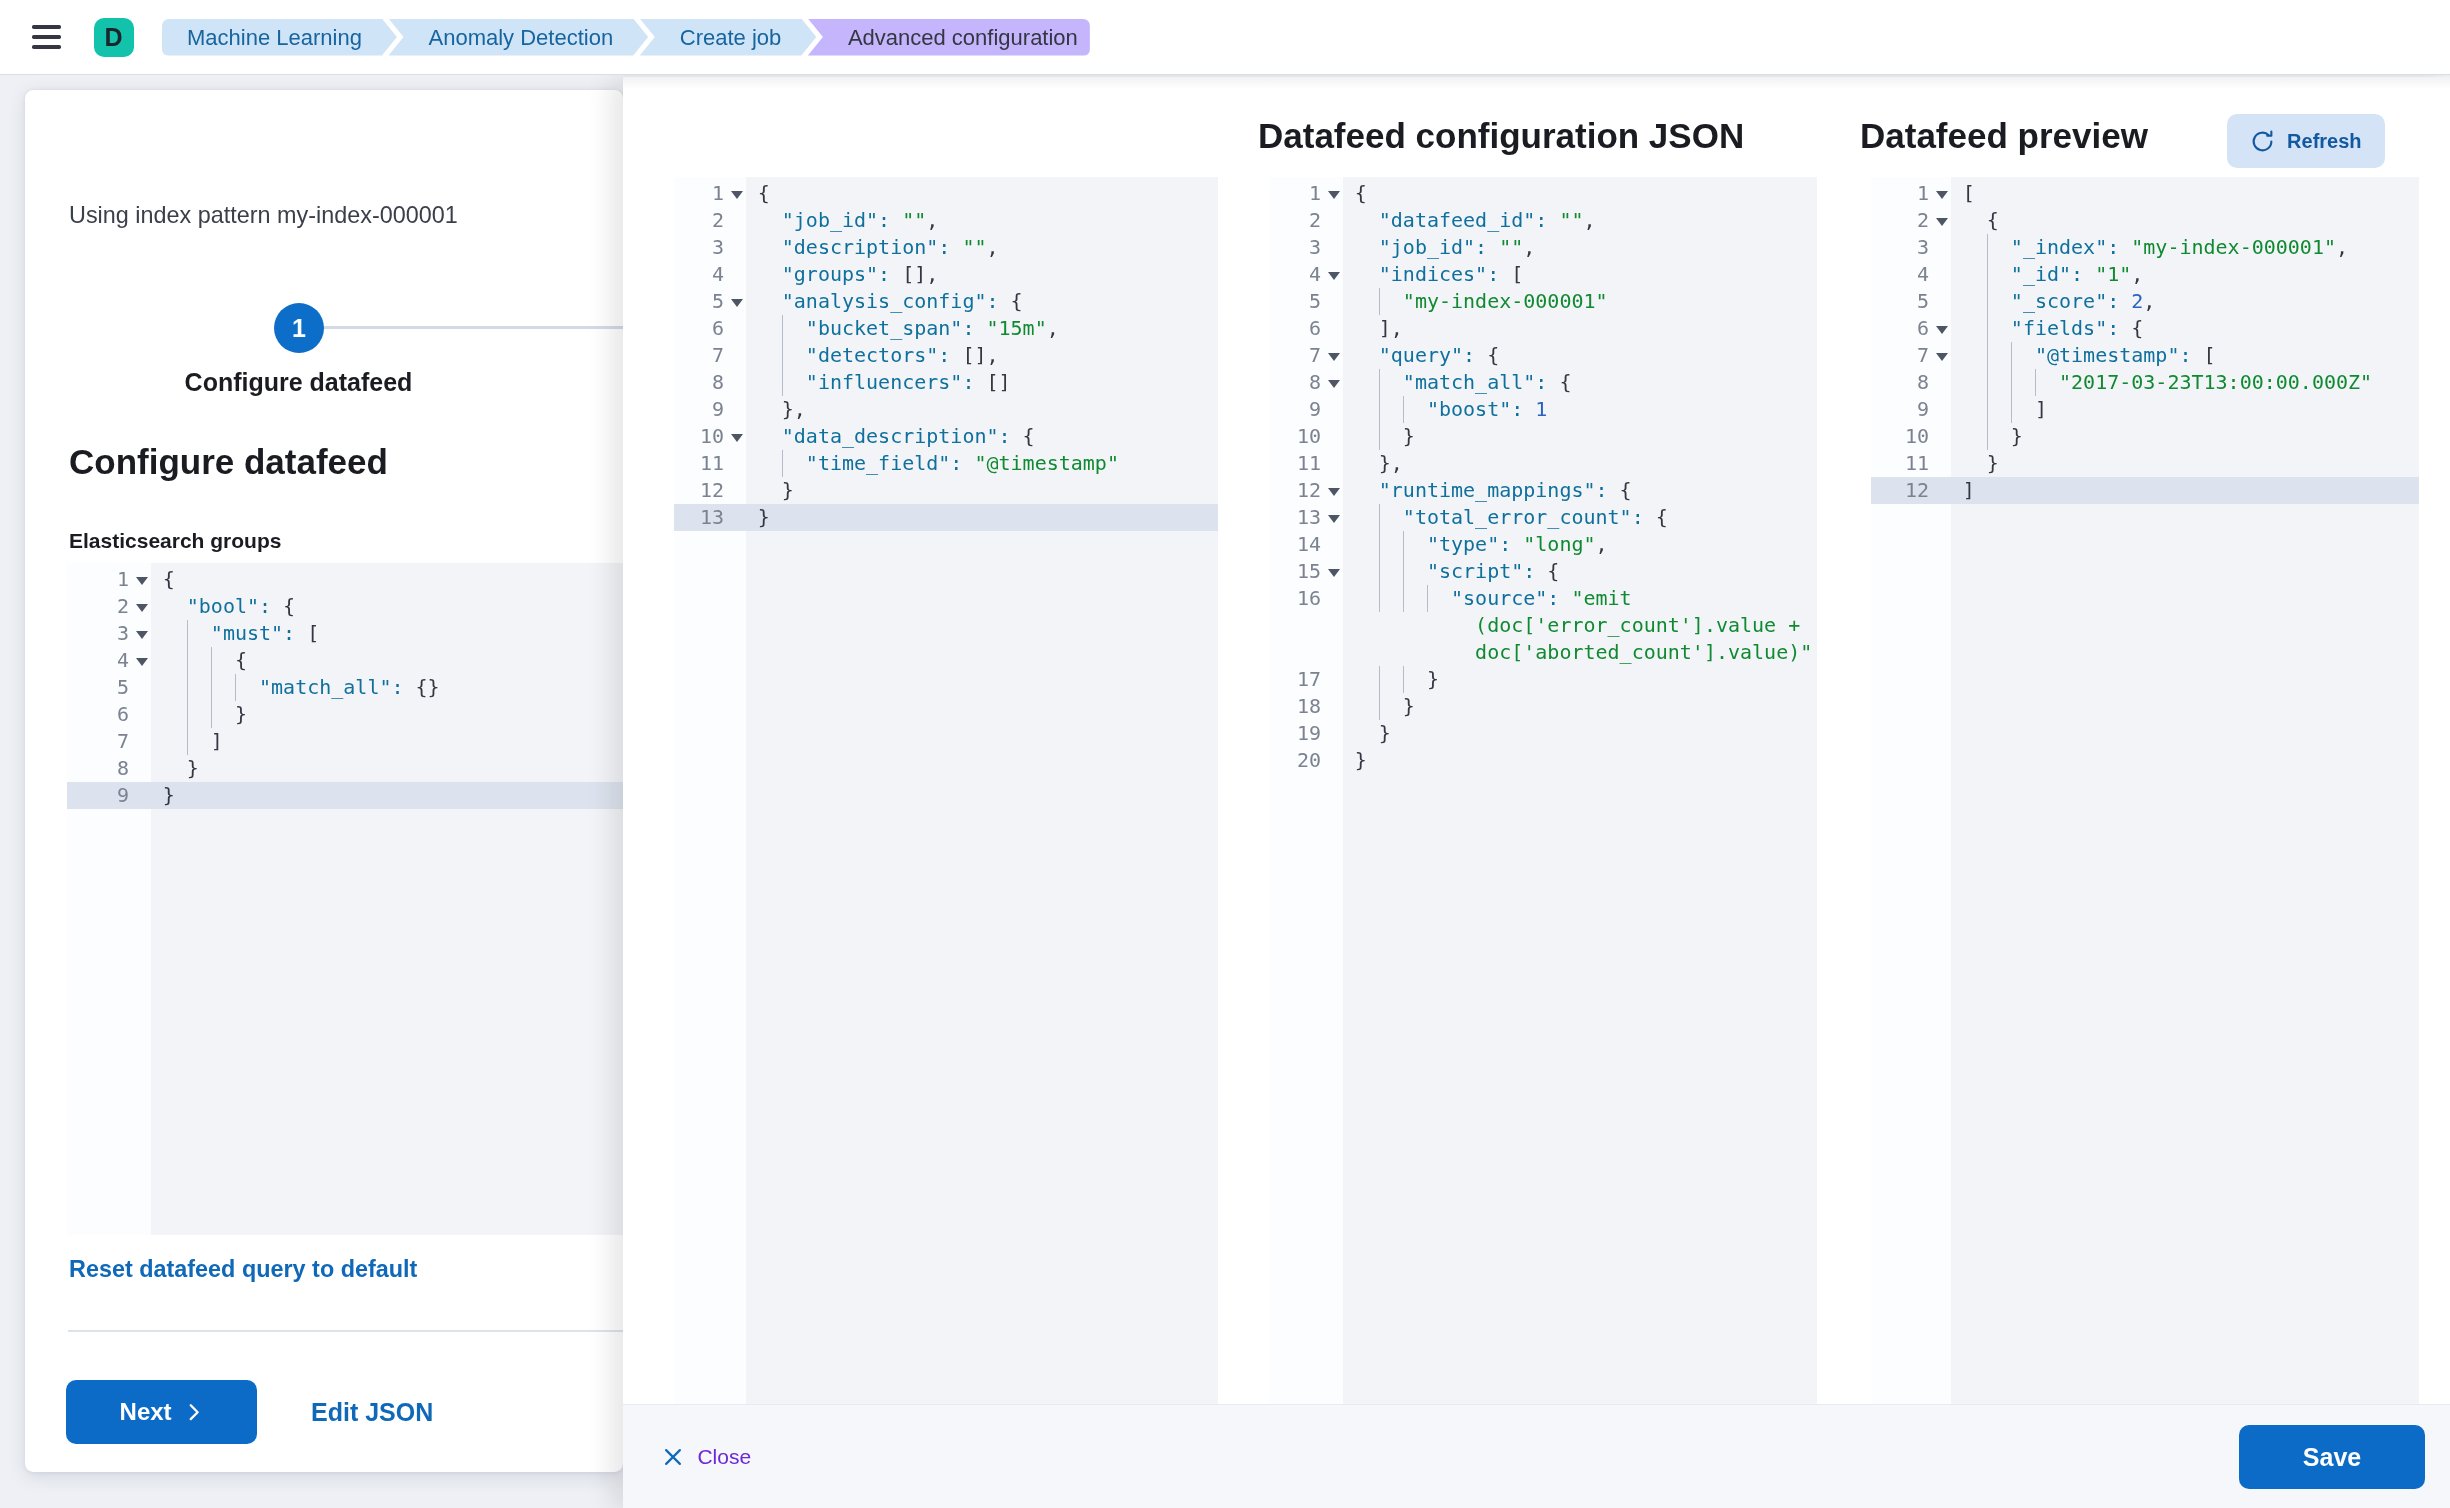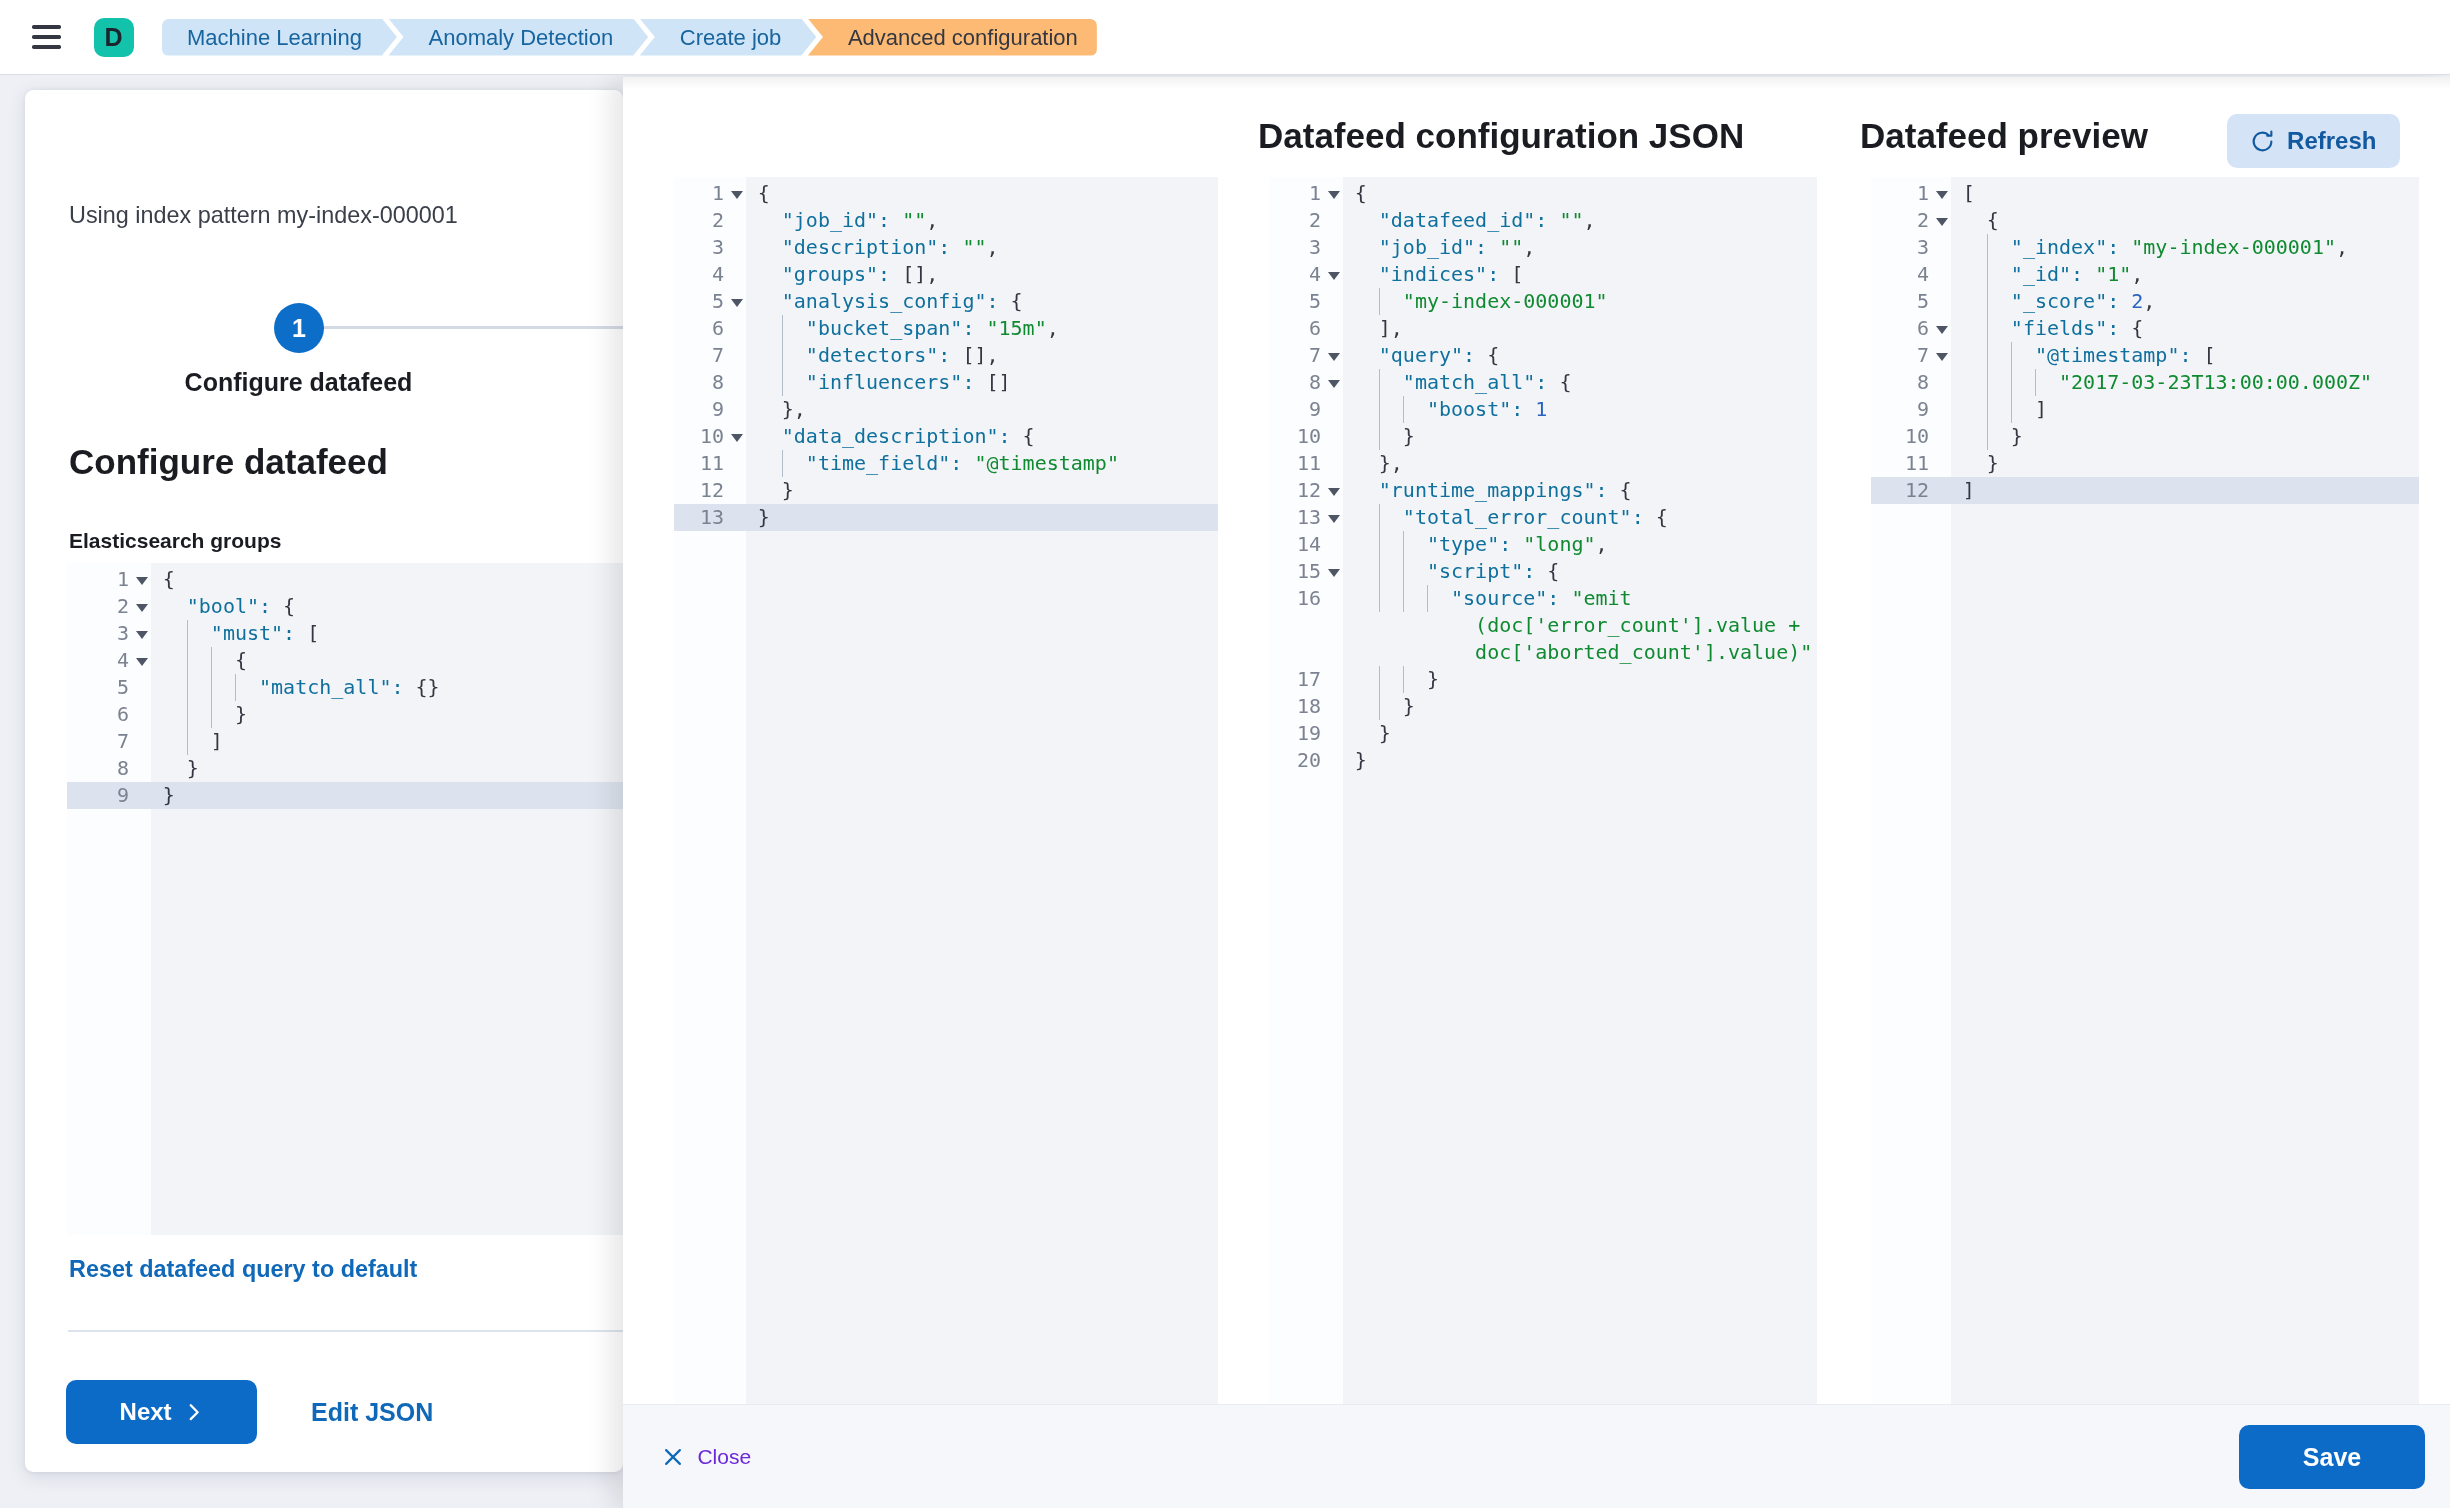--- a/index.html
+++ b/index.html
@@ -19,21 +19,21 @@
   .avatar { margin-left:33px; width:40px; height:39px; border-radius:10px; background:#12c2ab;
     color:#1e242c; font-size:25px; font-weight:700; display:flex; align-items:center; justify-content:center; }
   .crumbs { display:flex; align-items:center; margin-left:28.5px; }
   .crumb { --notch:15px; height:37px; line-height:37px; font-size:22px; font-weight:500;
     background:#cfe4f6; color:#17649f; white-space:nowrap;
     padding:0 35px 0 40px;
     clip-path:polygon(0 0,calc(100% - var(--notch)) 0,100% 50%,calc(100% - var(--notch)) 100%,0 100%,var(--notch) 50%);
     margin-left:-8.4px;text-align:right; }
   .crumb.first { padding-left:25px; margin-left:0; border-radius:6.7px 0 0 6.7px;
     clip-path:polygon(0 0,calc(100% - var(--notch)) 0,100% 50%,calc(100% - var(--notch)) 100%,0 100%); }
-  .crumb.last { background:#fdba74; color:#343741; padding-right:19px; border-radius:0 6.7px 6.7px 0;
+  .crumb.last { background:#c4b5fd; color:#343741; padding-right:12px; border-radius:0 6.7px 6.7px 0;
     clip-path:polygon(0 0,100% 0,100% 100%,0 100%,var(--notch) 50%); }
 
   
   .card { position:absolute; left:25px; top:90px; width:598px; height:1382px; background:#fff;
     border-radius:8.4px; box-shadow:0 4.2px 18.4px rgba(45,55,90,.12), 0 0.8px 4.2px rgba(45,55,90,.08); z-index:10; }
   .card h1 { position:absolute; left:44px; top:47px; font-size:45px; font-weight:700; letter-spacing:-0.4px; }
   .card .subtitle { position:absolute; left:44px; top:112px; font-size:23.4px; color:#3a3f4a; }
   .step-line { position:absolute; left:293px; right:0; top:236px; height:3.3px; background:#d4dae4; }
   .step-circle { position:absolute; left:249px; top:213px; width:50px; height:50px; border-radius:50%;
     background:#0d6ec9; color:#fff; font-size:25px; font-weight:700;
@@ -52,21 +52,21 @@
   .edit-json { position:absolute; left:286px; top:1308px; font-size:25px; }
 
   
   .flyout { position:absolute; left:623px; top:77px; width:1827px; height:1432px; background:#fff;
     box-shadow:-11.7px 0 25px rgba(0,0,0,.10); z-index:20; }
   .flyout::before { content:""; position:absolute; left:0; right:0; top:0; height:11.7px;
     background:linear-gradient(rgba(0,0,0,.055),rgba(0,0,0,0)); pointer-events:none; }
   .panel-title { position:absolute; top:39px; font-size:35px; font-weight:700; white-space:nowrap; }
   .t-job { left:39px; } .t-datafeed { left:635px; } .t-preview { left:1237px; }
   .refresh-btn { position:absolute; left:1604px; top:37px; height:54px; padding:0 23.4px;
-    background:#d4e4f6; color:#1259a0; border:none; border-radius:10px; font-size:24px; font-weight:600;
+    background:#d4e4f6; color:#1259a0; border:none; border-radius:10px; font-size:20px; font-weight:600;
     display:flex; align-items:center; gap:11.7px; cursor:pointer; font-family:"Liberation Sans",sans-serif; }
 
   .ffooter { position:absolute; left:0; right:0; bottom:0; height:105px; background:#f5f7fa;
     border-top:0.8px solid #e6eaf1; display:flex; align-items:center; }
   .close-btn { position:absolute; left:39px; display:flex; align-items:center; gap:13.4px;
     color:#6d28d9; font-size:21px; font-weight:500; cursor:pointer; background:none; border:none;
     font-family:"Liberation Sans",sans-serif; }
   .save-btn { position:absolute; right:25px; width:186px; height:64px; font-size:25px; }
 
   

